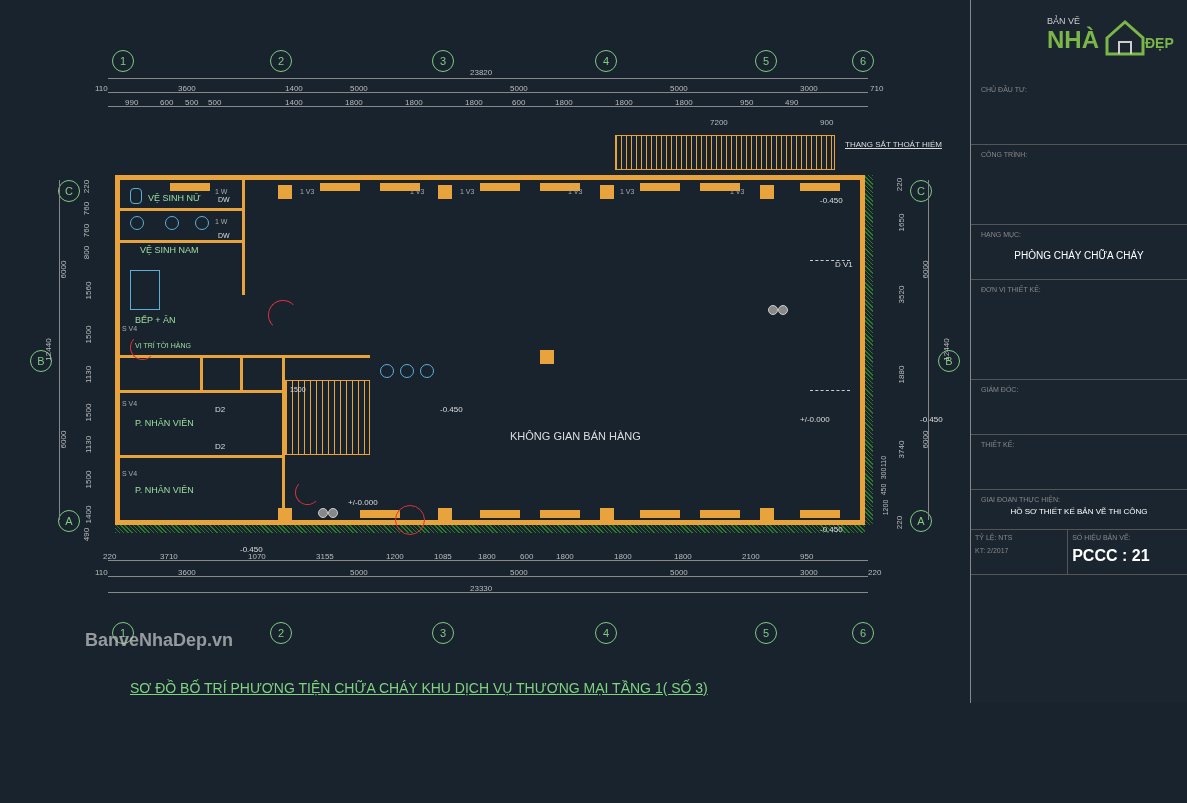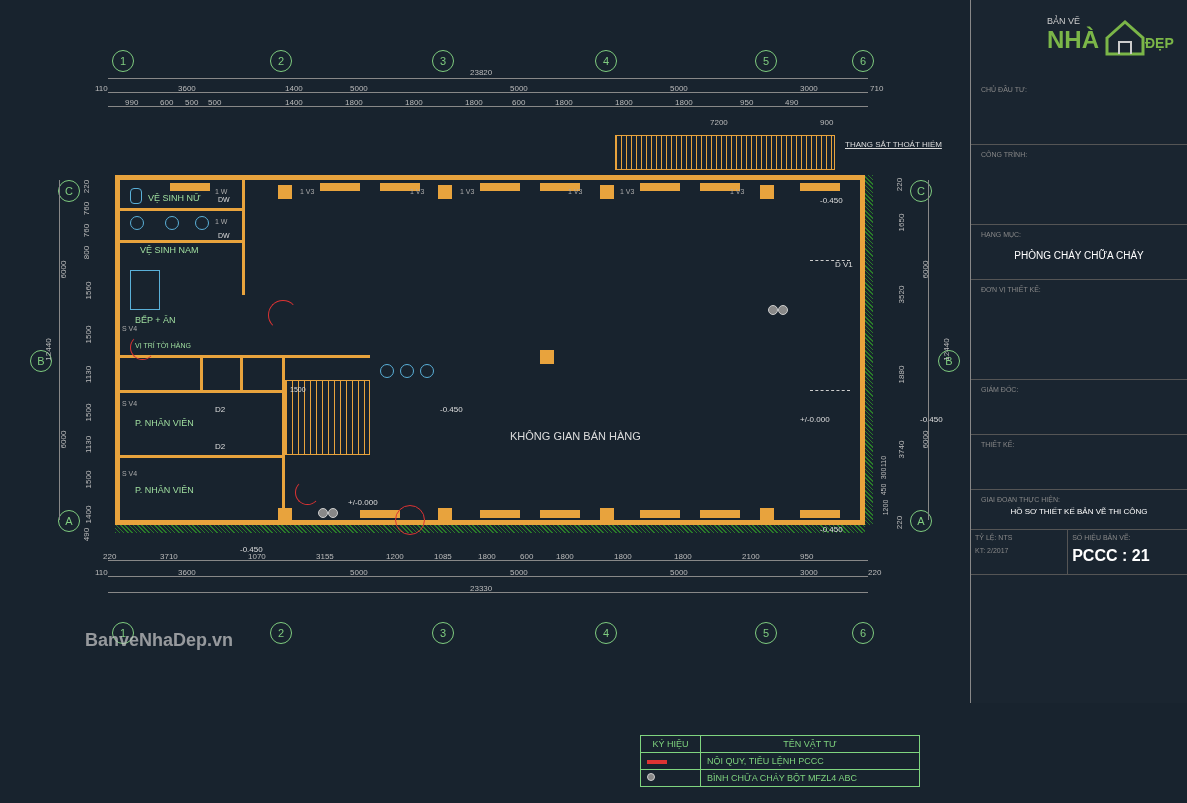--- a/index.html
+++ b/index.html
@@ -391,39 +391,22 @@
   <div class="dim-text" style="left:510px; top:568px;">5000</div>
   <div class="dim-text" style="left:670px; top:568px;">5000</div>
   <div class="dim-text" style="left:800px; top:568px;">3000</div>
   <div class="dim-text" style="left:868px; top:568px;">220</div>
 
   <div class="dim-line" style="left:108px; top:592px; width:760px;"></div>
   <div class="dim-text" style="left:470px; top:584px;">23330</div>
 
   <div class="watermark1">BanveNhaDep.vn</div>
 
-
-  <div class="legend">
-    <table>
-      <tbody>
-          <tr class="header">
-        <td style="width:60px;">KÝ HIỆU</td>
-        <td>TÊN VẬT TƯ</td>
-      </tr>
-      <tr>
-        <td><span style="display:inline-block;width:20px;height:4px;background:#d33;"></span></td>
-        <td>NỘI QUY, TIÊU LỆNH PCCC</td>
-      </tr>
-      <tr>
-        <td><span style="display:inline-block;width:8px;height:8px;border-radius:50%;background:#888;border:1px solid #ccc;"></span></td>
-        <td>BÌNH CHỮA CHÁY BỘT MFZL4 ABC</td>
-      </tr>
-    </tbody>
-      </table>
-  </div>
+  <div class="drawing-title">SƠ ĐỒ BỐ TRÍ PHƯƠNG TIỆN CHỮA CHÁY KHU DỊCH VỤ THƯƠNG MẠI TẦNG 1( SỐ 3)</div>
+
 
 </div>
 
 <div class="titleblock">
   <div class="logo">
     <svg class="logo-house" width="130" height="48">
       <text x="0" y="14" font-size="9" fill="#ccc">BẢN VẼ</text>
       <text x="0" y="38" font-size="24" font-weight="bold" fill="#7bb648">NHÀ</text>
       <path d="M60 28 L78 12 L96 28 L96 44 L60 44 Z" fill="none" stroke="#7bb648" stroke-width="3"></path>
       <path d="M72 44 L72 32 L84 32 L84 44" fill="none" stroke="#ccc" stroke-width="2"></path>

